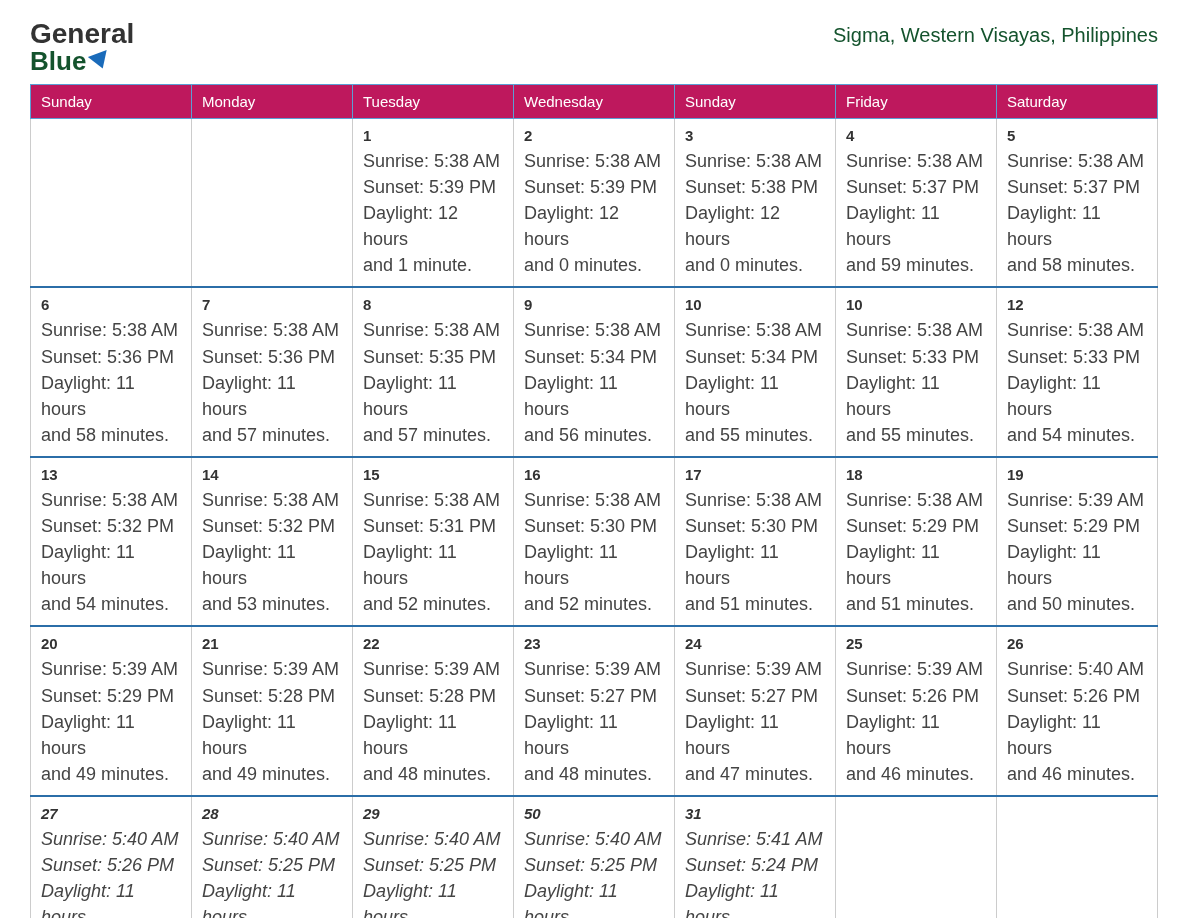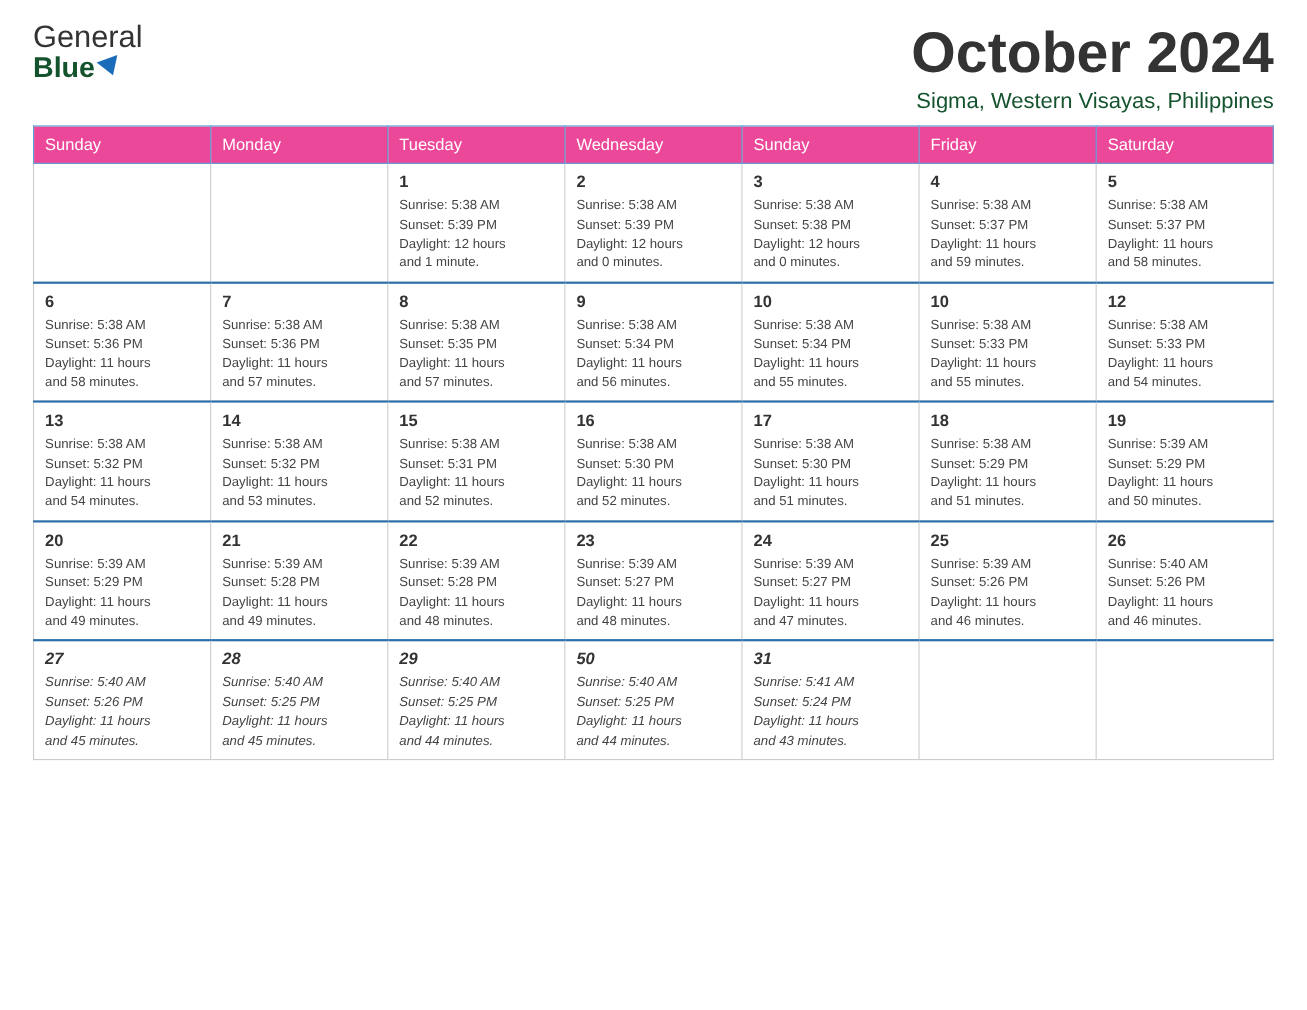--- a/index.html
+++ b/index.html
@@ -16,21 +16,21 @@
       align-items: flex-start;
       margin-bottom: 10px;
     }
     .logo {
       display: flex;
       flex-direction: column;
       align-items: flex-start;
     }
     .logo-general {
       font-size: 28px;
-      font-weight: normal;
+      font-weight: bold;
       color: #333;
       line-height: 1;
     }
     .logo-blue {
       font-size: 26px;
       font-weight: bold;
       color: #14532d;
       line-height: 1;
       display: flex;
       align-items: center;
@@ -57,21 +57,21 @@
       font-size: 20px;
       color: #14532d;
       margin-top: 4px;
     }
     .calendar {
       width: 100%;
       border-collapse: collapse;
       margin-top: 10px;
     }
     .calendar th {
-      background-color: #ec4899;
+      background-color: #be185d;
       color: #ffffff;
       font-size: 15px;
       font-weight: normal;
       padding: 8px 10px;
       text-align: left;
       border: 1px solid #5b9fd4;
     }
     .calendar td {
       vertical-align: top;
       padding: 8px 10px;
@@ -85,21 +85,21 @@
       background: #fff;
     }
     .day-number {
       font-size: 15px;
       font-weight: bold;
       color: #333;
       display: block;
       margin-bottom: 4px;
     }
     .day-info {
-      font-size: 12px;
+      font-size: 18px;
       color: #444;
       line-height: 1.45;
     }
     .calendar tbody tr td {
       border-bottom: 2px solid #2b6ea8;
     }
     .calendar tbody tr:last-child td {
       border-bottom: 1px solid #cccccc;
       font-style: italic;
     }
@@ -109,21 +109,20 @@
 
 <div class="header">
   <div class="logo">
     <div class="logo-general">General</div>
     <div class="logo-blue">
       <span>Blue</span>
       <div class="logo-triangle"></div>
     </div>
   </div>
   <div class="title-block">
-    <div class="month-title">October 2024</div>
     <div class="location">Sigma, Western Visayas, Philippines</div>
   </div>
 </div>
 
 <table class="calendar">
   <thead>
     <tr>
     <th>Sunday</th>
         <th>Monday</th>
         <th>Tuesday</th>

